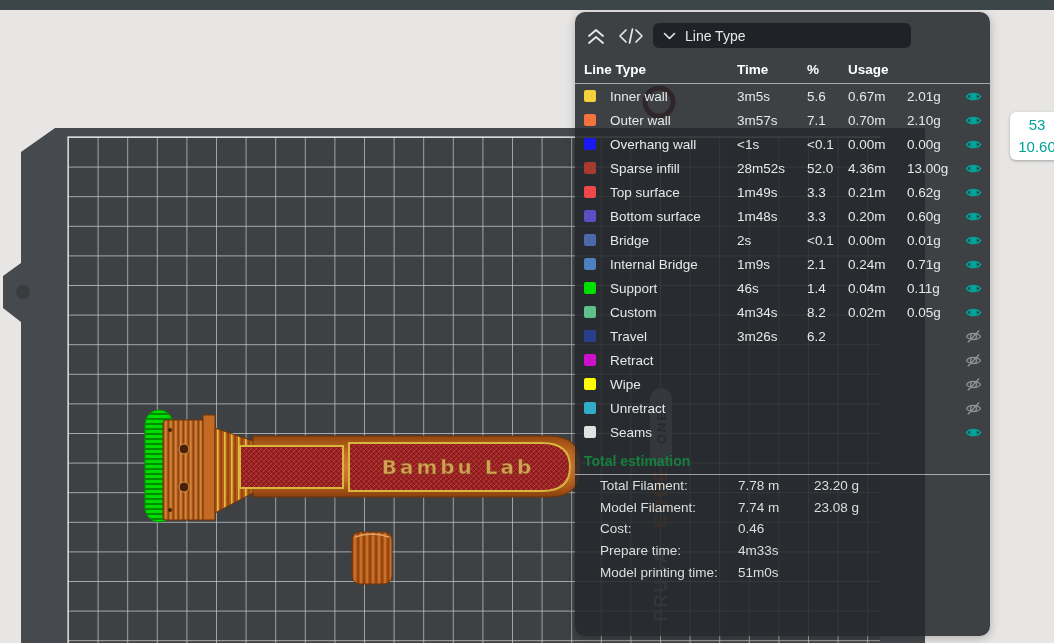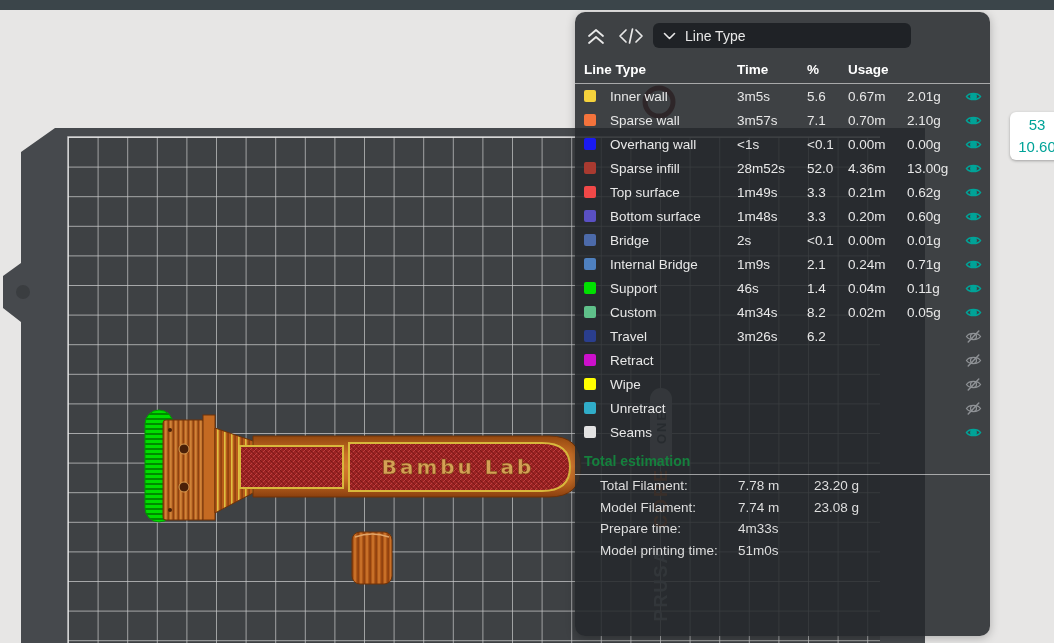--- a/index.html
+++ b/index.html
@@ -169,21 +169,21 @@
   <svg width="17" height="15" viewBox="0 0 17 15">
     <path d="M1.5,7.5 C4.2,3.4 12.8,3.4 15.5,7.5 C12.8,11.6 4.2,11.6 1.5,7.5 Z" fill="none" stroke="#00a398" stroke-width="1.4"></path>
     <circle cx="8.5" cy="7.5" r="3.4" fill="#00a398"></circle>
   </svg>
 </div>
   </div>
 
   <div class="lt-row">
     <div class="lt-label">
       <span class="swatch" style="background: rgb(244, 115, 60);"></span>
-      <span class="txt">Sparse wall</span>
+      <span class="txt">Outer wall</span>
     </div>
     <div>3m57s</div>
     <div>7.1</div>
     <div>0.70m</div>
     <div>2.10g</div>
     <div class="eye-cell">
   <svg width="17" height="15" viewBox="0 0 17 15">
     <path d="M1.5,7.5 C4.2,3.4 12.8,3.4 15.5,7.5 C12.8,11.6 4.2,11.6 1.5,7.5 Z" fill="none" stroke="#00a398" stroke-width="1.4"></path>
     <circle cx="8.5" cy="7.5" r="3.4" fill="#00a398"></circle>
   </svg>
@@ -424,20 +424,25 @@
     <div>7.78 m</div>
     <div>23.20 g</div>
   </div>
 
   <div class="tot-row">
     <div>Model Filament:</div>
     <div>7.74 m</div>
     <div>23.08 g</div>
   </div>
 
+  <div class="tot-row">
+    <div>Cost:</div>
+    <div>0.46</div>
+    <div></div>
+  </div>
 
   <div class="tot-row">
     <div>Prepare time:</div>
     <div>4m33s</div>
     <div></div>
   </div>
 
   <div class="tot-row">
     <div>Model printing time:</div>
     <div>51m0s</div>

